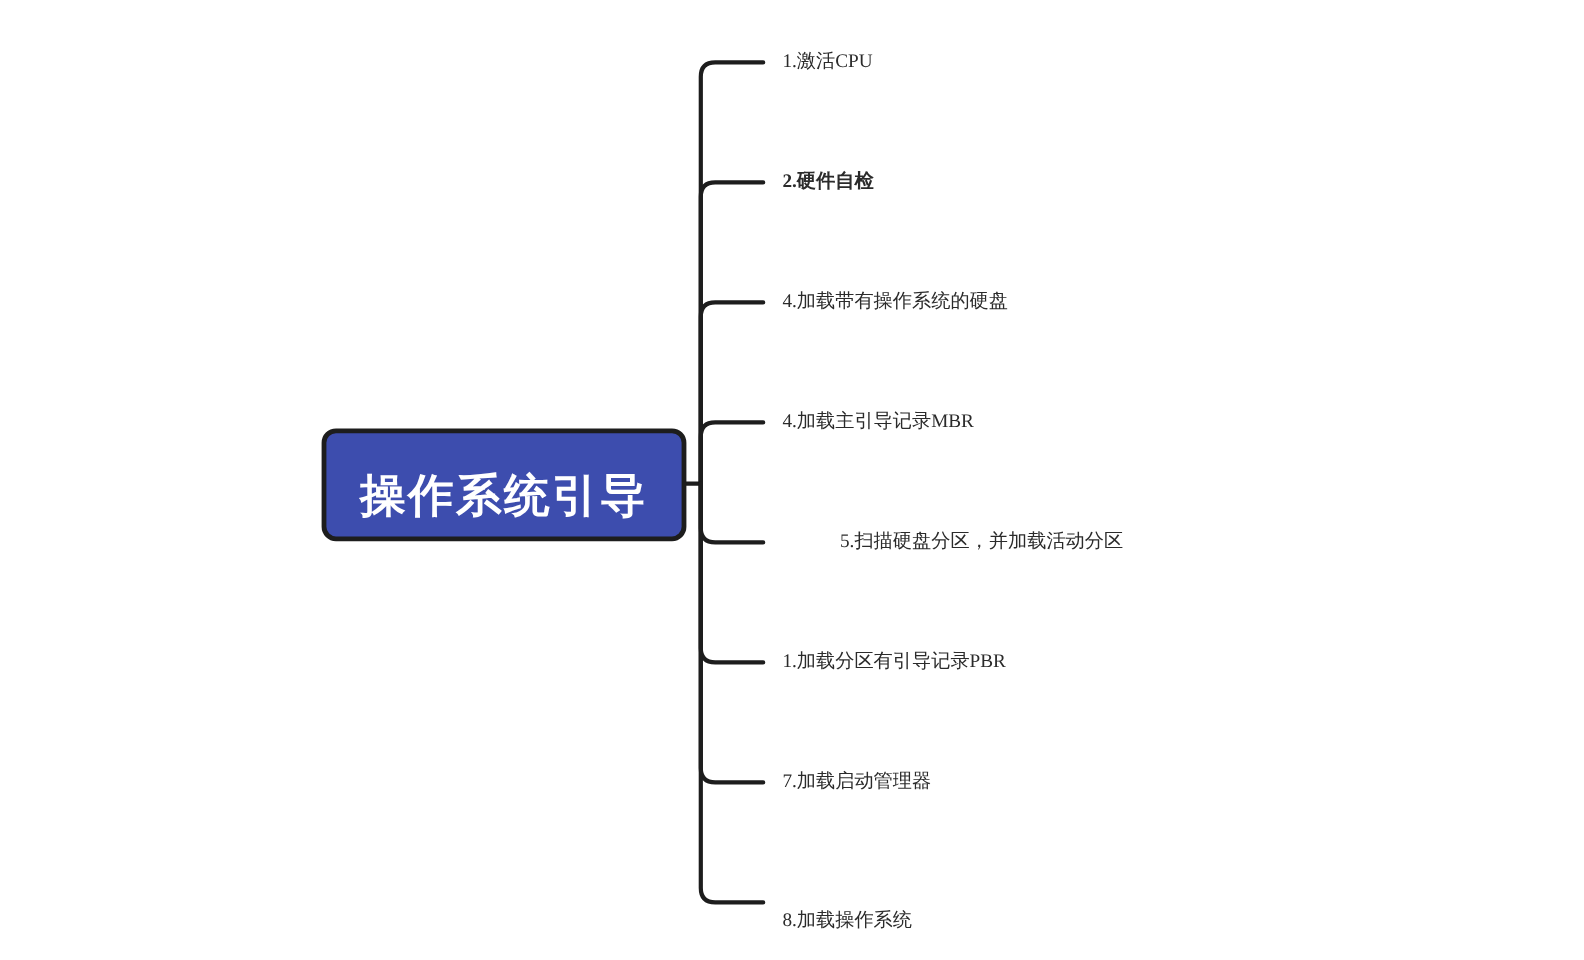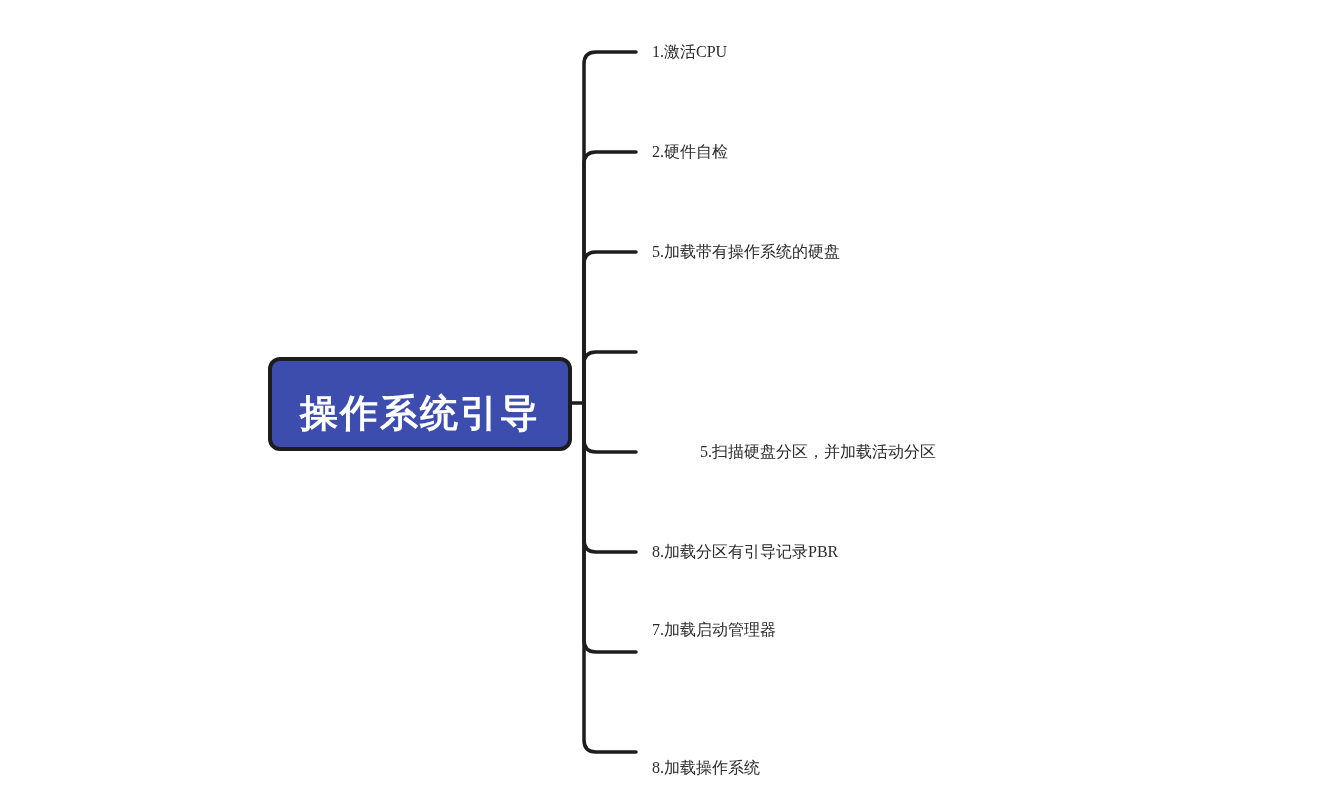--- a/index.html
+++ b/index.html
@@ -61,26 +61,26 @@
     height: 30px;
     line-height: 30px;
     font-family: "Liberation Serif", "DejaVu Serif", serif;
     font-size: 16px;
     color: var(--branch-text, #2b2b2b);
     white-space: nowrap;
     cursor: default;
   }
   
   .branch-0 { top: 37px; }
-  .branch-1 { top: 137px; }
+  .branch-1 { top: 137px; font-weight: bold; }
   .branch-2 { top: 237px; }
   .branch-3 { top: 337px; }
   .branch-4 { top: 437px; margin-left: 48px; }
   .branch-5 { top: 537px; }
-  .branch-6 { top: 615px; }
+  .branch-6 { top: 637px; }
   .branch-7 { top: 737px; margin-top: 16px; }
 </style>
 </head>
 <body>
 
 <div class="canvas">
 
   <svg class="connector-svg" viewBox="0 0 1320 800" xmlns="http://www.w3.org/2000/svg" aria-hidden="true">
 
     <path d="M 570 403 H 584"></path>
@@ -95,19 +95,20 @@
     <path d="M 584 403 V 640 Q 584 652 596 652 H 636"></path>
     <path d="M 584 403 V 740 Q 584 752 596 752 H 636"></path>
   </svg>
 
   <div class="root-node">
     <span class="root-label">操作系统引导</span>
   </div>
 
   <div class="branch-label branch-0">1.激活CPU</div>
   <div class="branch-label branch-1">2.硬件自检</div>
-  <div class="branch-label branch-2">5.加载带有操作系统的硬盘</div>
+  <div class="branch-label branch-2">4.加载带有操作系统的硬盘</div>
+  <div class="branch-label branch-3">4.加载主引导记录MBR</div>
   <div class="branch-label branch-4">5.扫描硬盘分区，并加载活动分区</div>
-  <div class="branch-label branch-5">8.加载分区有引导记录PBR</div>
+  <div class="branch-label branch-5">1.加载分区有引导记录PBR</div>
   <div class="branch-label branch-6">7.加载启动管理器</div>
   <div class="branch-label branch-7">8.加载操作系统</div>
 
 </div>
 
 </body></html>

